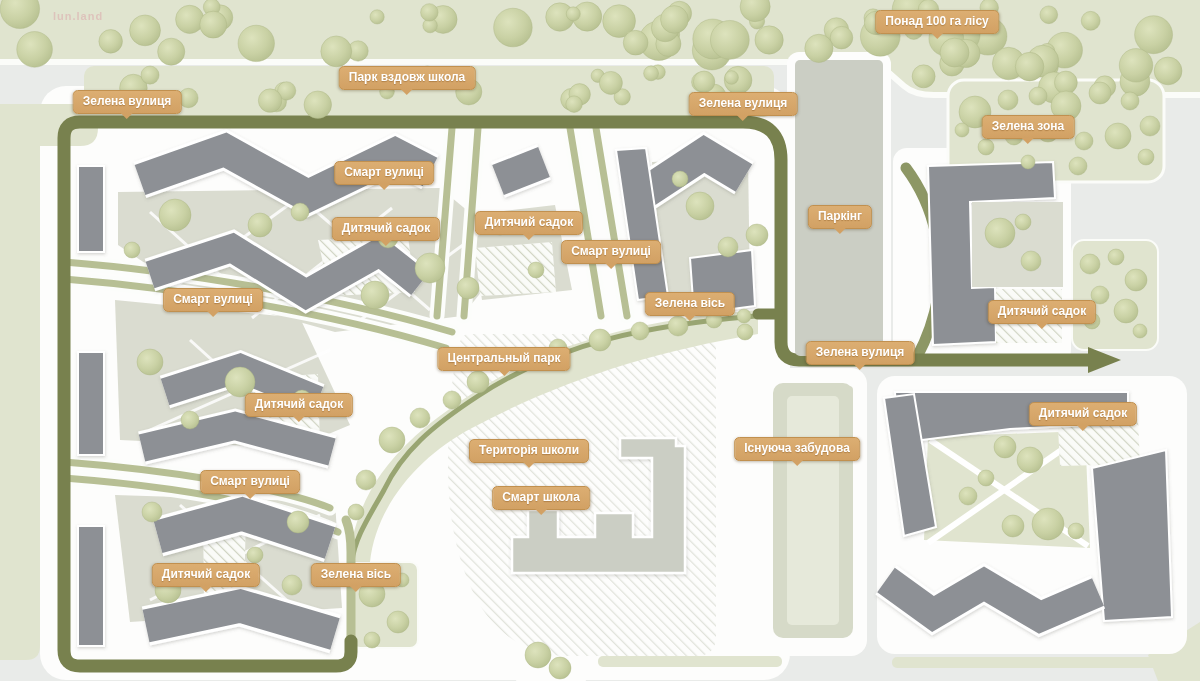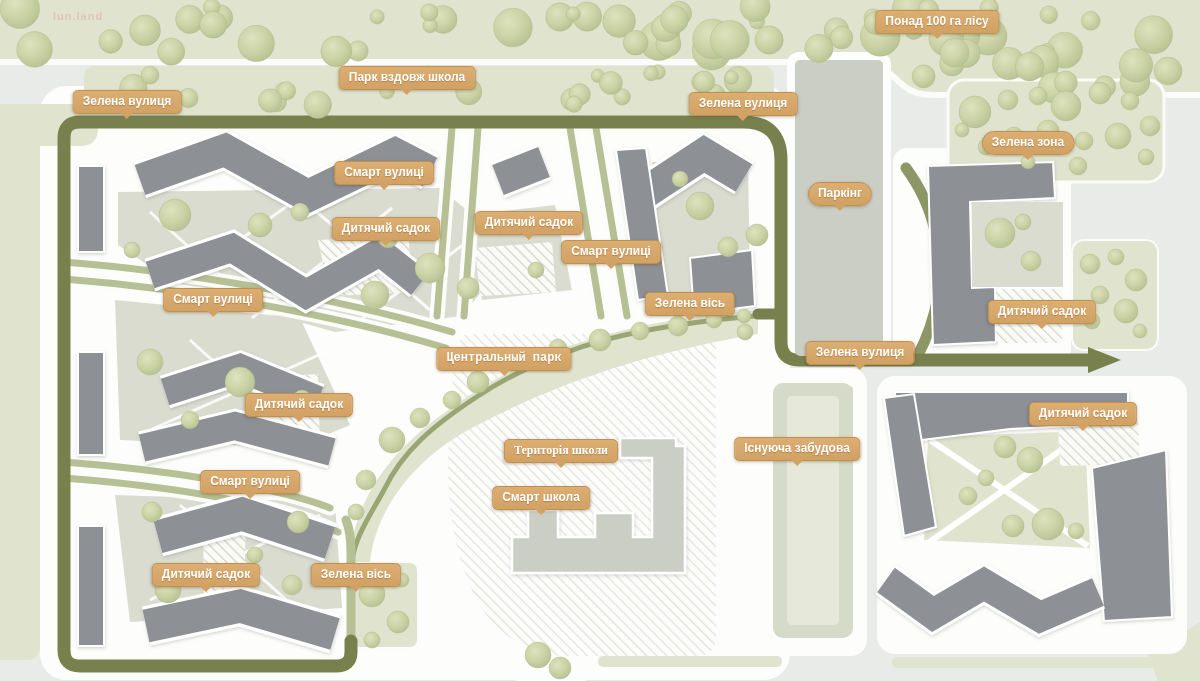--- a/index.html
+++ b/index.html
@@ -391,34 +391,34 @@
         <circle cx="538" cy="655" r="13" fill="url(#gTree)" stroke="#a9b383" stroke-opacity="0.4"></circle>
         <circle cx="560" cy="668" r="11" fill="url(#gTree)" stroke="#a9b383" stroke-opacity="0.4"></circle>
       </g>
 </svg>
 
 <div id="labels">
       <div class="tag" style="left: 937px; top: 10px;">Понад 100 га лісу</div>
       <div class="tag" style="left: 407px; top: 66px;">Парк вздовж школа</div>
       <div class="tag" style="left: 127px; top: 90px;">Зелена вулиця</div>
       <div class="tag" style="left: 743px; top: 92px;">Зелена вулиця</div>
-      <div class="tag" style="left: 1028px; top: 131px; border-radius: 12px;">Зелена зона</div>
+      <div class="tag" style="left: 1028px; top: 115px;">Зелена зона</div>
       <div class="tag" style="left: 384px; top: 161px;">Смарт вулиці</div>
       <div class="tag" style="left: 386px; top: 217px;">Дитячий садок</div>
       <div class="tag" style="left: 529px; top: 211px;">Дитячий садок</div>
       <div class="tag" style="left: 611px; top: 240px;">Смарт вулиці</div>
-      <div class="tag" style="left: 840px; top: 182px; border-radius: 12px;">Паркінг</div>
+      <div class="tag" style="left: 840px; top: 205px;">Паркінг</div>
       <div class="tag" style="left: 213px; top: 288px;">Смарт вулиці</div>
       <div class="tag" style="left: 690px; top: 292px;">Зелена вісь</div>
       <div class="tag" style="left: 1042px; top: 300px;">Дитячий садок</div>
       <div class="tag" style="left: 860px; top: 341px;">Зелена вулиця</div>
-      <div class="tag" style="left: 504px; top: 347px; font-family: Liberation Mono, monospace;">Центральный парк</div>
+      <div class="tag" style="left: 504px; top: 347px;">Центральный парк</div>
       <div class="tag" style="left: 299px; top: 393px;">Дитячий садок</div>
       <div class="tag" style="left: 1083px; top: 402px;">Дитячий садок</div>
       <div class="tag" style="left: 797px; top: 429px; margin-top: 8px;">Існуюча забудова</div>
-      <div class="tag" style="left: 561px; top: 439px; font-family: Liberation Serif, serif;">Територія школи</div>
+      <div class="tag" style="left: 529px; top: 439px;">Територія школи</div>
       <div class="tag" style="left: 250px; top: 470px;">Смарт вулиці</div>
       <div class="tag" style="left: 541px; top: 486px;">Смарт школа</div>
       <div class="tag" style="left: 206px; top: 563px;">Дитячий садок</div>
       <div class="tag" style="left: 356px; top: 563px;">Зелена вісь</div>
     </div>
 <div class="watermark">lun.land</div>
 </div>
 
 </body></html>

